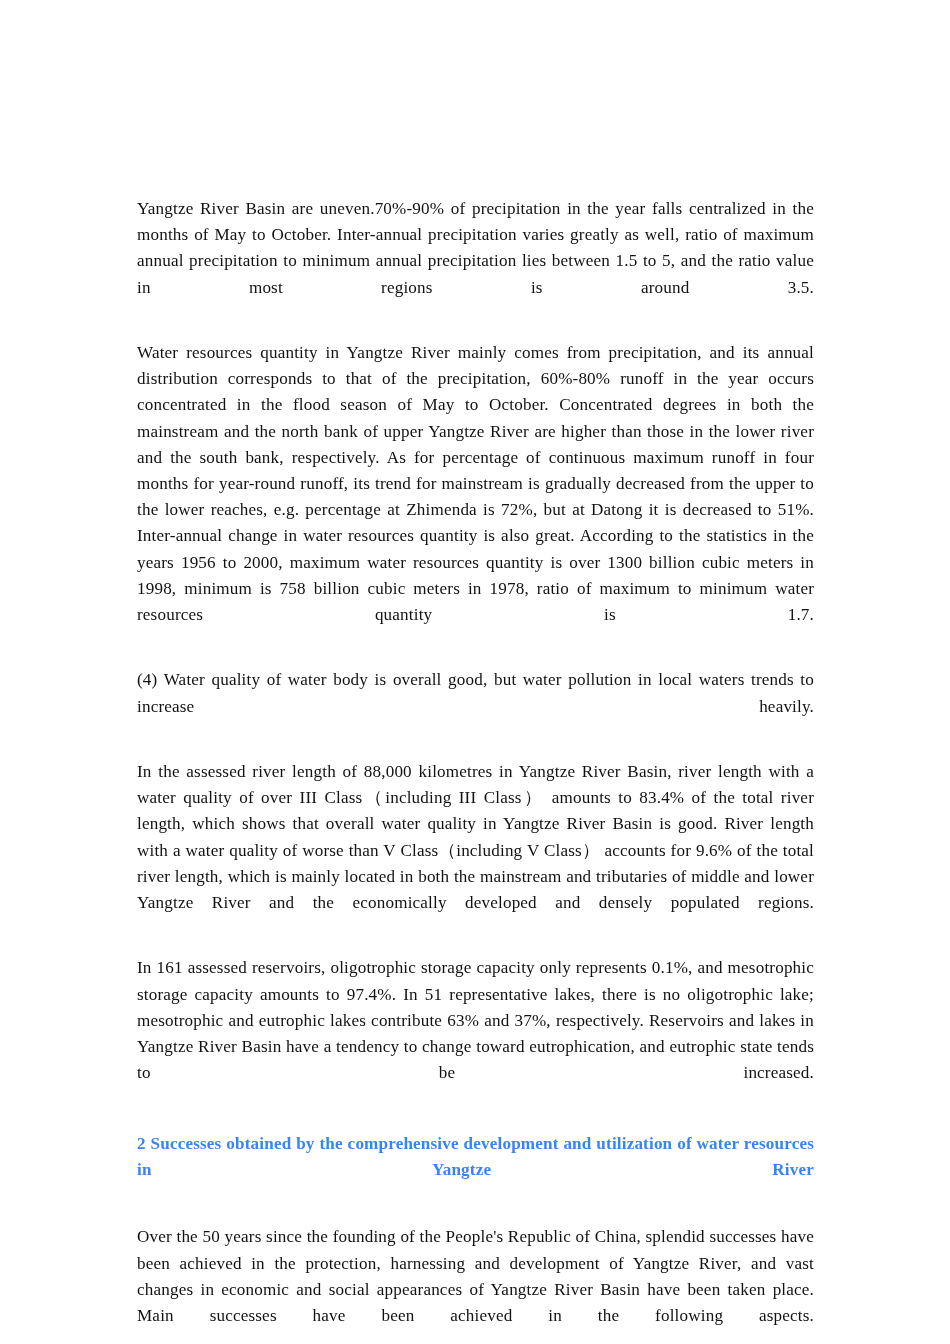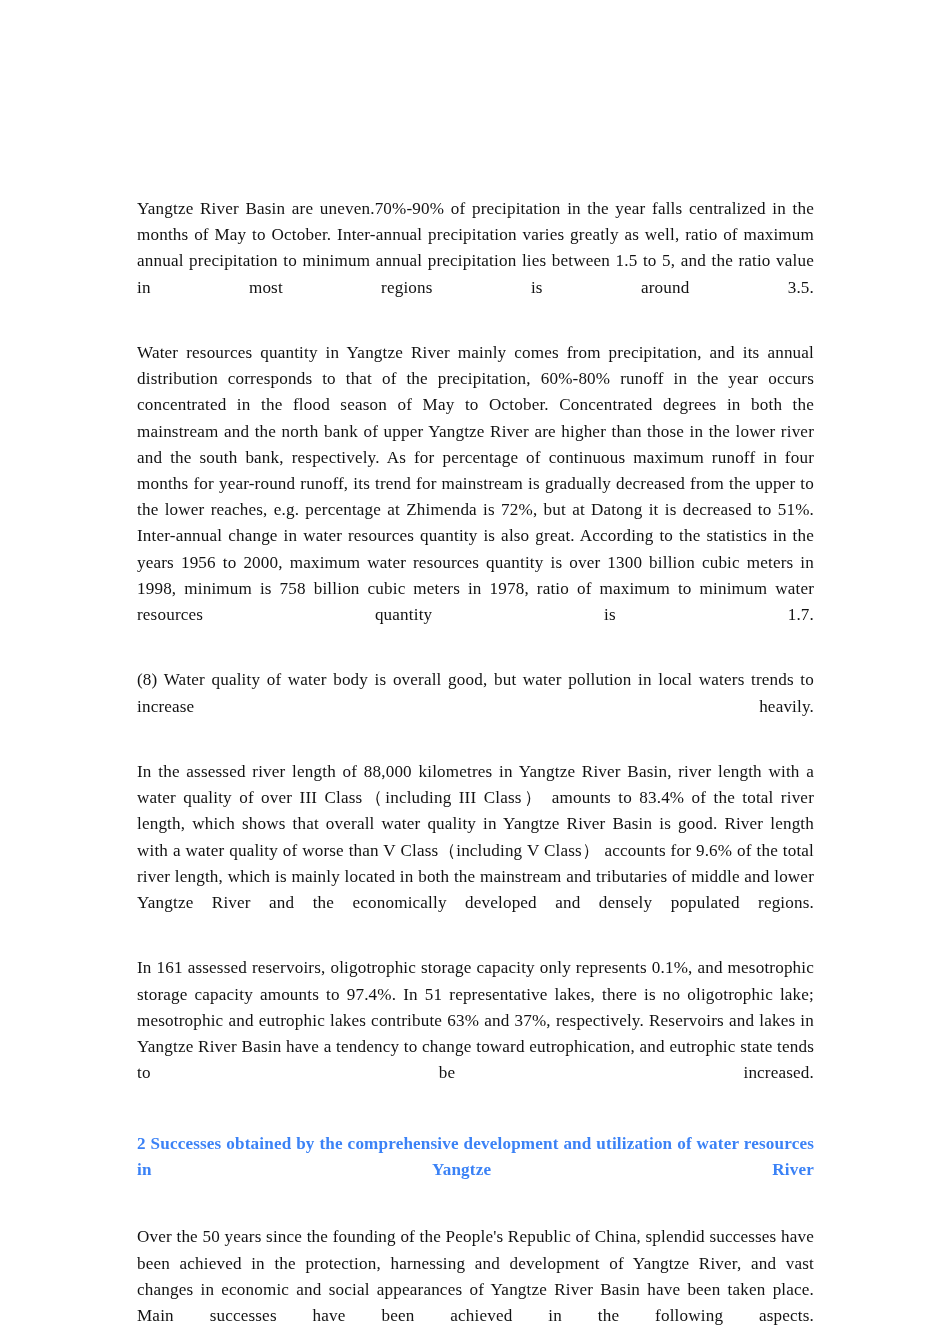--- a/index.html
+++ b/index.html
@@ -74,21 +74,21 @@
 </head>
 <body>
 
 <div class="page">
   <div class="text-column">
 
     <p class="para">Yangtze River Basin are uneven.70%-90% of precipitation in the year falls centralized in the months of May to October. Inter-annual precipitation varies greatly as well, ratio of maximum annual precipitation to minimum annual precipitation lies between 1.5 to 5, and the ratio value in most regions is around 3.5.</p>
 
     <p class="para">Water resources quantity in Yangtze River mainly comes from precipitation, and its annual distribution corresponds to that of the precipitation, 60%-80% runoff in the year occurs concentrated in the flood season of May to October. Concentrated degrees in both the mainstream and the north bank of upper Yangtze River are higher than those in the lower river and the south bank, respectively. As for percentage of continuous maximum runoff in four months for year-round runoff, its trend for mainstream is gradually decreased from the upper to the lower reaches, e.g. percentage at Zhimenda is 72%, but at Datong it is decreased to 51%. Inter-annual change in water resources quantity is also great. According to the statistics in the years 1956 to 2000, maximum water resources quantity is over 1300 billion cubic meters in 1998, minimum is 758 billion cubic meters in 1978, ratio of maximum to minimum water resources quantity is 1.7.</p>
 
-    <p class="para">(8) Water quality of water body is overall good, but water pollution in local waters trends to increase heavily.</p>
+    <p class="para">(4) Water quality of water body is overall good, but water pollution in local waters trends to increase heavily.</p>
 
     <p class="para">In the assessed river length of 88,000 kilometres in Yangtze River Basin, river length with a water quality of over III Class（including III Class） amounts to 83.4% of the total river length, which shows that overall water quality in Yangtze River Basin is good. River length with a water quality of worse than V Class（including V Class） accounts for 9.6% of the total river length, which is mainly located in both the mainstream and tributaries of middle and lower Yangtze River and the economically developed and densely populated regions.</p>
 
     <p class="para">In 161 assessed reservoirs, oligotrophic storage capacity only represents 0.1%, and mesotrophic storage capacity amounts to 97.4%. In 51 representative lakes, there is no oligotrophic lake; mesotrophic and eutrophic lakes contribute 63% and 37%, respectively. Reservoirs and lakes in Yangtze River Basin have a tendency to change toward eutrophication, and eutrophic state tends to be increased.</p>
 
     <h2 class="heading">2 Successes obtained by the comprehensive development and utilization of water resources in Yangtze River</h2>
 
     <p class="para">Over the 50 years since the founding of the People's Republic of China, splendid successes have been achieved in the protection, harnessing and development of Yangtze River, and vast changes in economic and social appearances of Yangtze River Basin have been taken place. Main successes have been achieved in the following aspects.</p>
 
     <p class="para">(1) Flood control</p>

